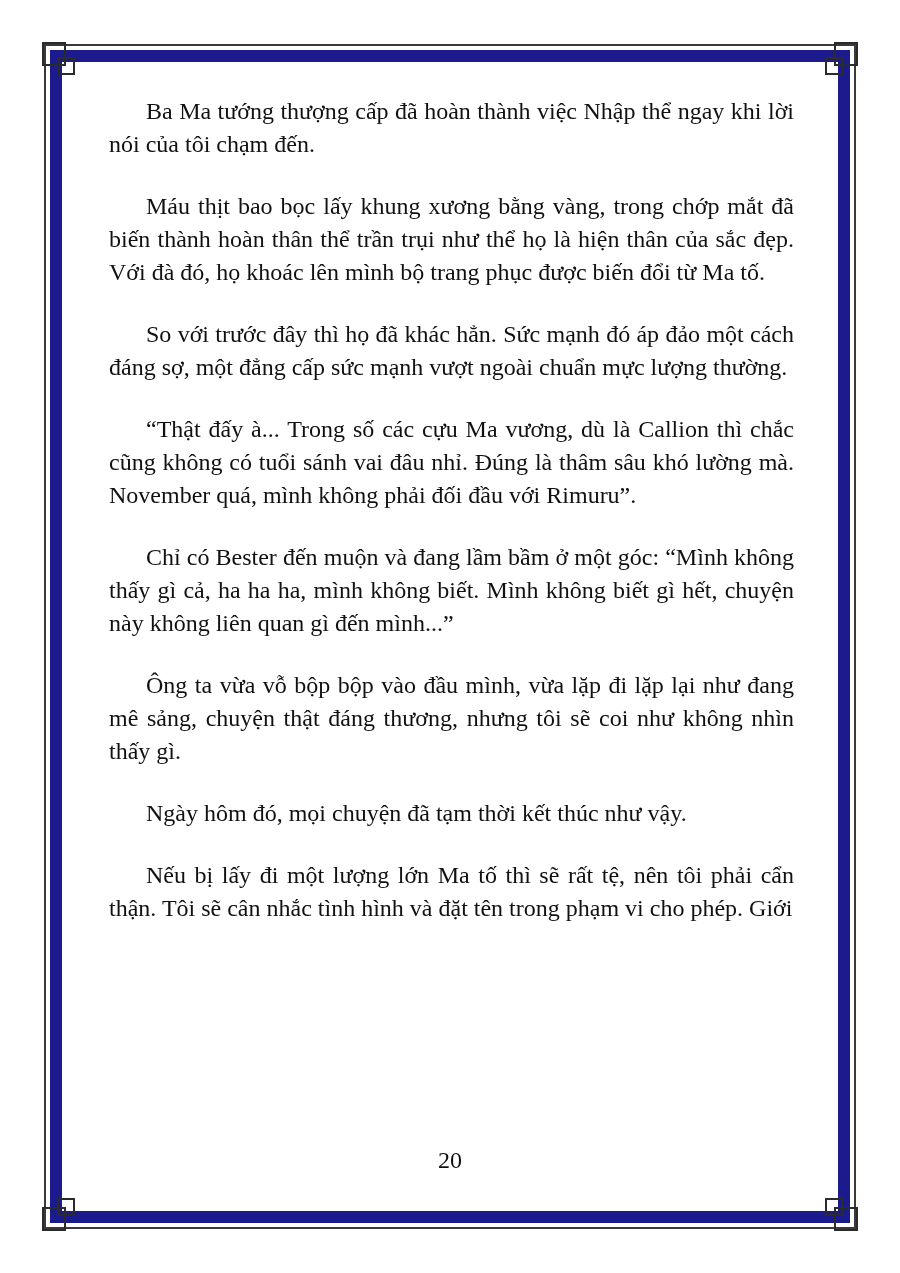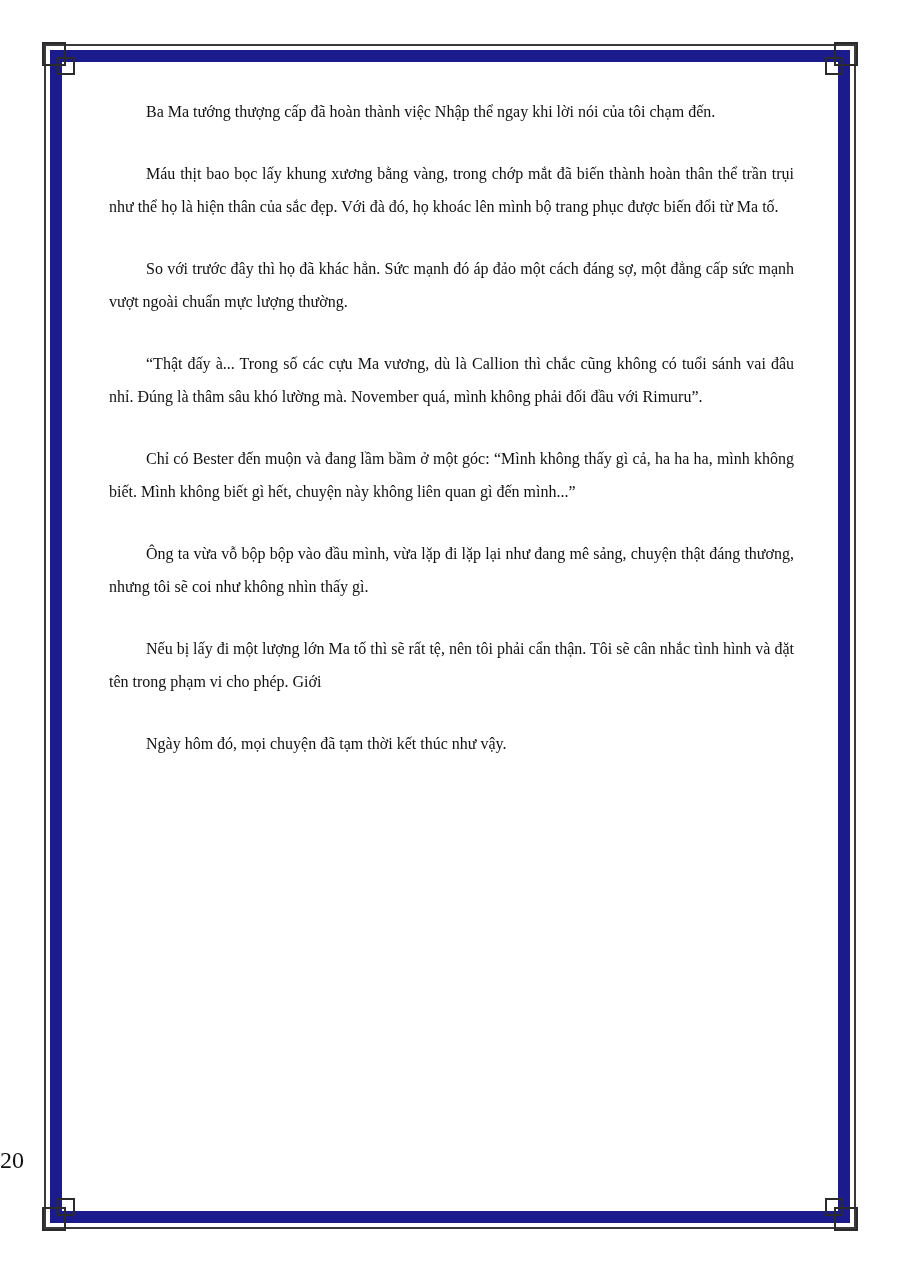--- a/index.html
+++ b/index.html
@@ -40,32 +40,32 @@
   .tr.big { right: 42px; top: 42px; }
   .tr.small { right: 57px; top: 57px; }
   .bl.big { left: 42px;  bottom: 42px; }
   .bl.small { left: 57px; bottom: 57px; }
   .br.big { right: 42px; bottom: 42px; }
   .br.small { right: 57px; bottom: 57px; }
 
   .content {
     position: absolute;
     left: 109px; right: 106px; top: 95px;
-    font-size: 16px;
+    font-size: 24px;
     line-height: 33px;
     text-align: justify;
   }
   .content p {
     margin: 0 0 29px 0;
     text-indent: 37px;
   }
   .page-number {
     position: absolute;
     left: 0; right: 0; top: 1144px;
-    text-align: left;
+    text-align: center;
     font-size: 24px;
     line-height: 33px;
   }
 </style>
 </head>
 <body>
 
 <div class="page">
 
   <div class="frame-thin"></div>
@@ -80,19 +80,19 @@
   <div class="sq big br"></div>
   <div class="sq small br"></div>
 
   <div class="content">
     <p>Ba Ma tướng thượng cấp đã hoàn thành việc Nhập thể ngay khi lời nói của tôi chạm đến.</p>
     <p>Máu thịt bao bọc lấy khung xương bằng vàng, trong chớp mắt đã biến thành hoàn thân thể trần trụi như thể họ là hiện thân của sắc đẹp. Với đà đó, họ khoác lên mình bộ trang phục được biến đổi từ Ma tố.</p>
     <p>So với trước đây thì họ đã khác hẳn. Sức mạnh đó áp đảo một cách đáng sợ, một đẳng cấp sức mạnh vượt ngoài chuẩn mực lượng thường.</p>
     <p>“Thật đấy à... Trong số các cựu Ma vương, dù là Callion thì chắc cũng không có tuổi sánh vai đâu nhỉ. Đúng là thâm sâu khó lường mà. November quá, mình không phải đối đầu với Rimuru”.</p>
     <p>Chỉ có Bester đến muộn và đang lầm bầm ở một góc: “Mình không thấy gì cả, ha ha ha, mình không biết. Mình không biết gì hết, chuyện này không liên quan gì đến mình...”</p>
     <p>Ông ta vừa vỗ bộp bộp vào đầu mình, vừa lặp đi lặp lại như đang mê sảng, chuyện thật đáng thương, nhưng tôi sẽ coi như không nhìn thấy gì.</p>
+    <p>Ngày hôm đó, mọi chuyện đã tạm thời kết thúc như vậy.</p>
     <p>Nếu bị lấy đi một lượng lớn Ma tố thì sẽ rất tệ, nên tôi phải cẩn thận. Tôi sẽ cân nhắc tình hình và đặt tên trong phạm vi cho phép. Giới</p>
-    <p>Ngày hôm đó, mọi chuyện đã tạm thời kết thúc như vậy.</p>
   </div>
 
   <div class="page-number">20</div>
 
 </div>
 
 </body></html>

